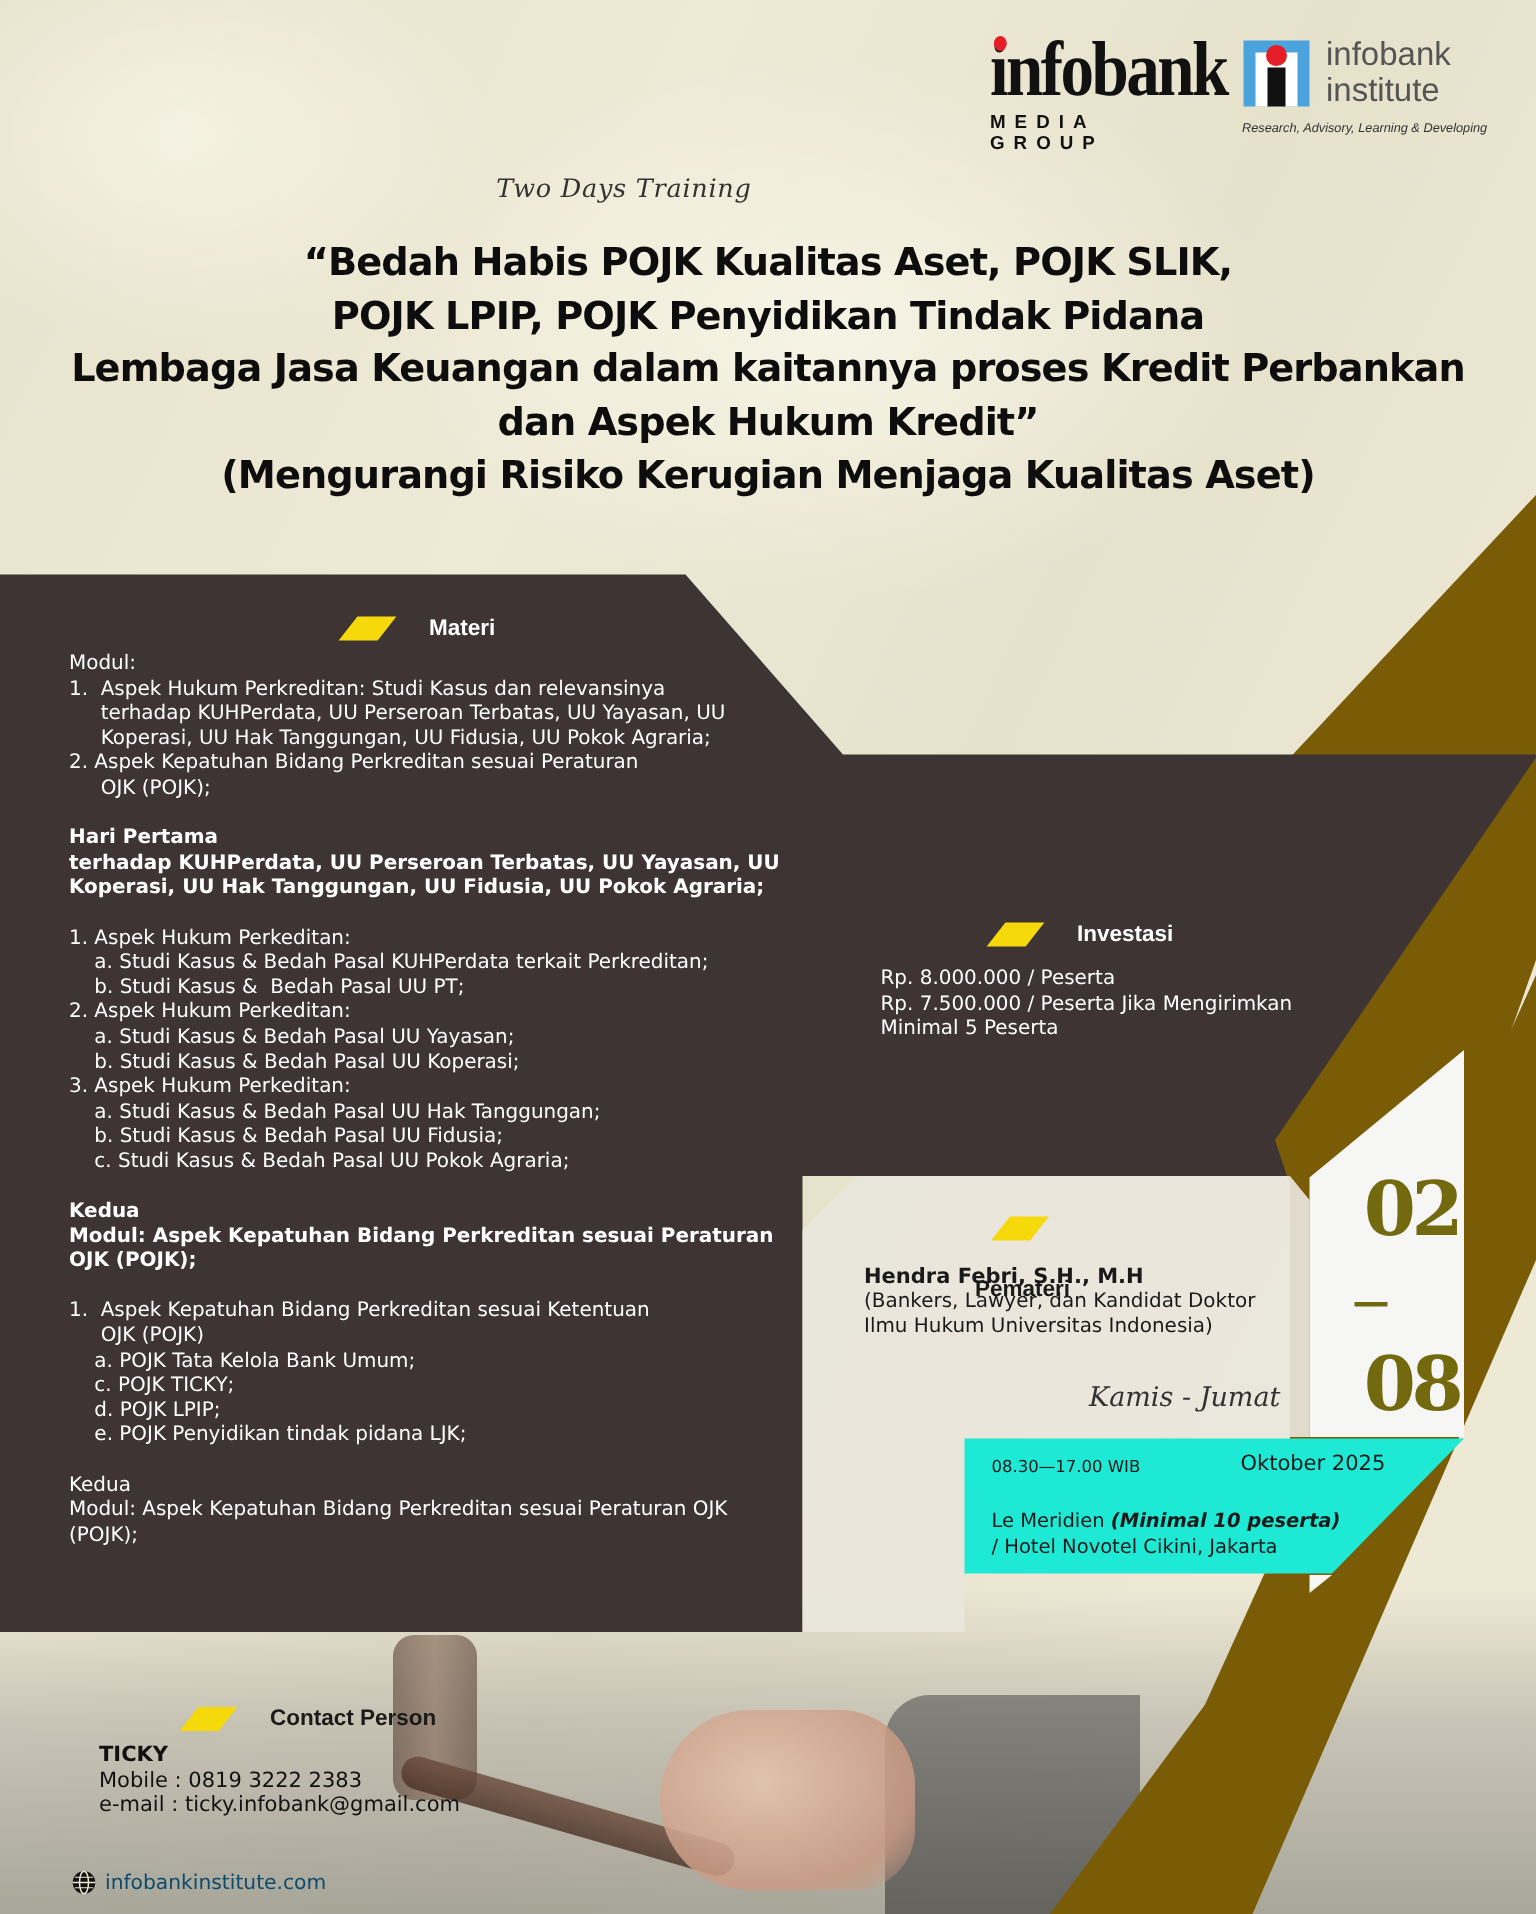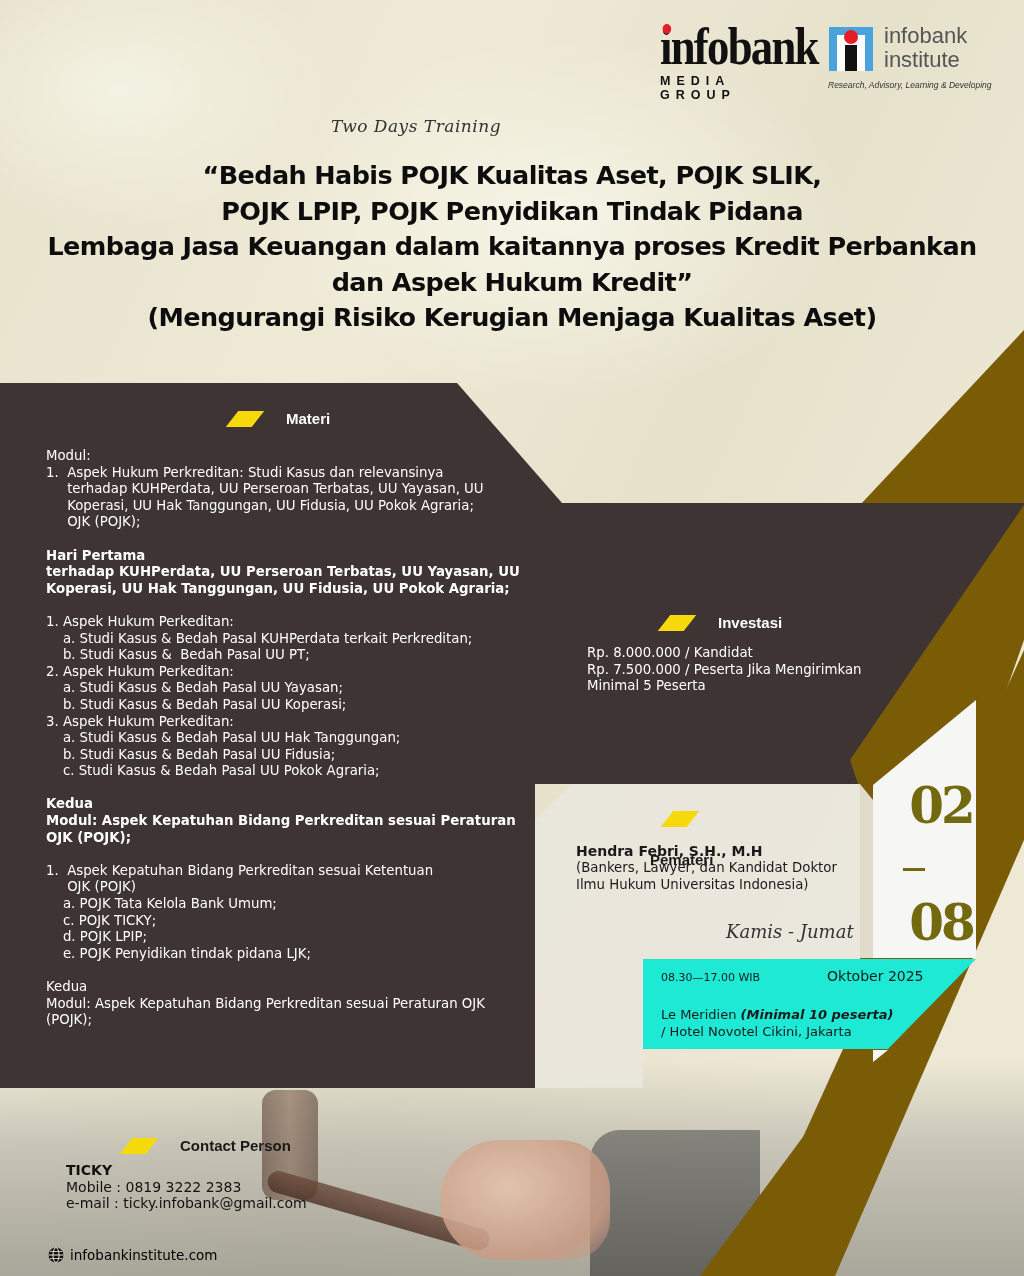--- a/index.html
+++ b/index.html
@@ -82,21 +82,21 @@
   .section-head { position: absolute; display: flex; align-items: center; gap: 24px; }
   .para {
     width: 26px; height: 16px; background: #f6d90b; transform: skewX(-38deg);
     display: inline-block; margin-right: 4px;
   }
   .section-head .lbl { font-weight: 700; font-size: 15px; }
   .on-dark { color: #fff; }
   .on-light { color: #1a1a1a; }
 
   .materi-body {
-    position: absolute; left: 46px; top: 448px; width: 480px;
+    position: absolute; left: 46px; top: 435px; width: 480px;
     color: #fff; font-size: 13.3px; line-height: 16.6px;
     font-family: "DejaVu Sans", sans-serif;
   }
   .materi-body .ln { white-space: pre; display: block; height: 16.6px; }
   .materi-body .b { font-weight: 700; }
 
   .invest-body {
     position: absolute; left: 587px; top: 645px; color: #fff; font-size: 13.3px; line-height: 16.6px;
     font-family: "DejaVu Sans", sans-serif;
   }
@@ -114,21 +114,21 @@
   .days { left: 726px; top: 921px; font-size: 18px; }
 
   .teal-time { position: absolute; left: 661px; top: 971px; font-size: 11px; color: #1a1a1a; font-family: "DejaVu Sans", sans-serif; }
   .teal-month { position: absolute; left: 827px; top: 968px; font-size: 14px; color: #1a1a1a; font-family: "DejaVu Sans", sans-serif; }
   .teal-venue { position: absolute; left: 661px; top: 1006px; font-size: 13px; line-height: 17px; color: #1a1a1a; font-family: "DejaVu Sans", sans-serif; }
   .teal-venue i { font-weight: 700; }
 
   .contact-body { position: absolute; left: 66px; top: 1162px; color: #111; font-size: 14px; line-height: 16.5px; font-family: "DejaVu Sans", sans-serif; }
   .contact-body .nm { font-weight: 700; }
 
-  .website { position: absolute; left: 48px; top: 1247px; display: flex; align-items: center; gap: 6px; font-size: 13.5px; color: #000000; font-family: "DejaVu Sans", sans-serif; }
+  .website { position: absolute; left: 48px; top: 1247px; display: flex; align-items: center; gap: 6px; font-size: 13.5px; color: #0c4a6e; font-family: "DejaVu Sans", sans-serif; }
   .globe { width: 16px; height: 16px; }
 </style>
 </head>
 <body>
 
 <div class="bg"></div>
 <div class="bg-bottom"></div>
 <div class="sleeve"></div>
 <div class="gavel-head"></div>
 <div class="gavel-handle"></div>
@@ -182,20 +182,21 @@
 
 <div class="section-head on-dark" style="left:232px; top:410px;">
   <span class="para"></span>
   <span class="lbl">Materi</span>
 </div>
 <div class="materi-body" id="materi-body">
     <span class="ln">Modul:</span>
     <span class="ln">1.  Aspek Hukum Perkreditan: Studi Kasus dan relevansinya</span>
     <span class="ln">     terhadap KUHPerdata, UU Perseroan Terbatas, UU Yayasan, UU</span>
     <span class="ln">     Koperasi, UU Hak Tanggungan, UU Fidusia, UU Pokok Agraria;</span>
+    <span class="ln">2. Aspek Kepatuhan Bidang Perkreditan sesuai Peraturan</span>
     <span class="ln">     OJK (POJK);</span>
     <span class="ln"></span>
     <span class="ln b">Hari Pertama</span>
     <span class="ln b">terhadap KUHPerdata, UU Perseroan Terbatas, UU Yayasan, UU</span>
     <span class="ln b">Koperasi, UU Hak Tanggungan, UU Fidusia, UU Pokok Agraria;</span>
     <span class="ln"></span>
     <span class="ln">1. Aspek Hukum Perkeditan:</span>
     <span class="ln">    a. Studi Kasus &amp; Bedah Pasal KUHPerdata terkait Perkreditan;</span>
     <span class="ln">    b. Studi Kasus &amp;  Bedah Pasal UU PT;</span>
     <span class="ln">2. Aspek Hukum Perkeditan:</span>
@@ -220,21 +221,21 @@
     <span class="ln">Kedua</span>
     <span class="ln">Modul: Aspek Kepatuhan Bidang Perkreditan sesuai Peraturan OJK</span>
     <span class="ln">(POJK);</span>
   </div>
 
 <div class="section-head on-dark" style="left:664px; top:614px;">
   <span class="para"></span>
   <span class="lbl">Investasi</span>
 </div>
 <div class="invest-body">
-  <div>Rp. 8.000.000 / Kandidat</div>
+  <div>Rp. 8.000.000 / Peserta</div>
   <div>Rp. 7.500.000 / Peserta Jika Mengirimkan</div>
   <div>Minimal 5 Peserta</div>
 </div>
 
 <div class="section-head on-light" style="left:650px; top:811px;flex-direction:column;">
   <span class="para"></span>
   <span class="lbl">Pemateri</span>
 </div>
 <div class="pem-body">
   <div class="nm">Hendra Febri, S.H., M.H</div>

